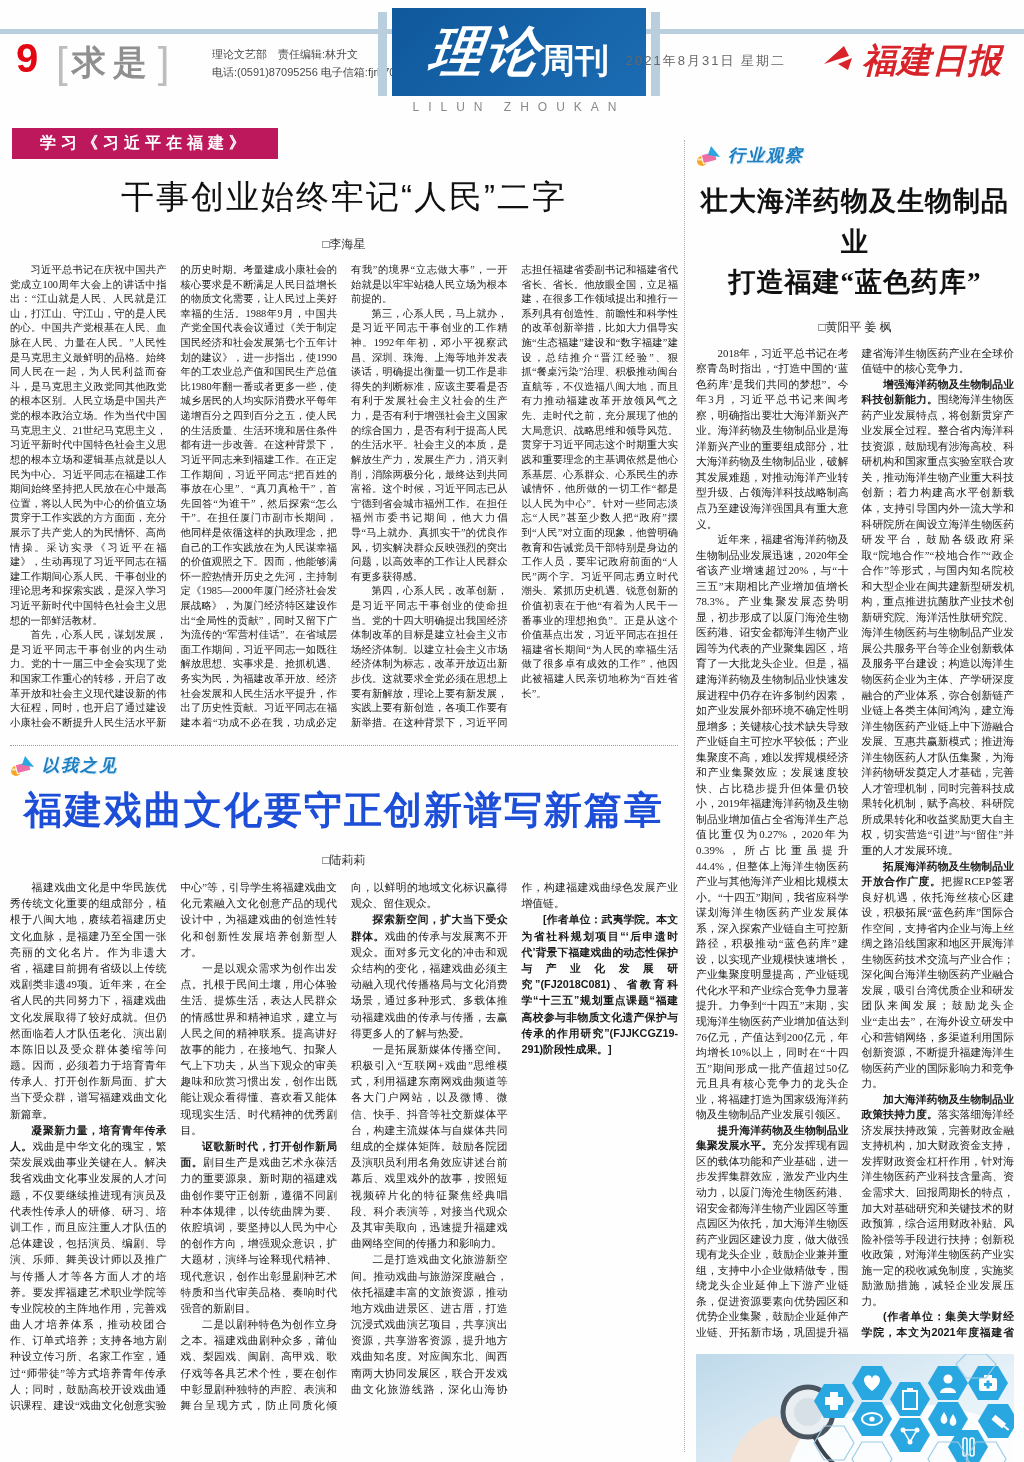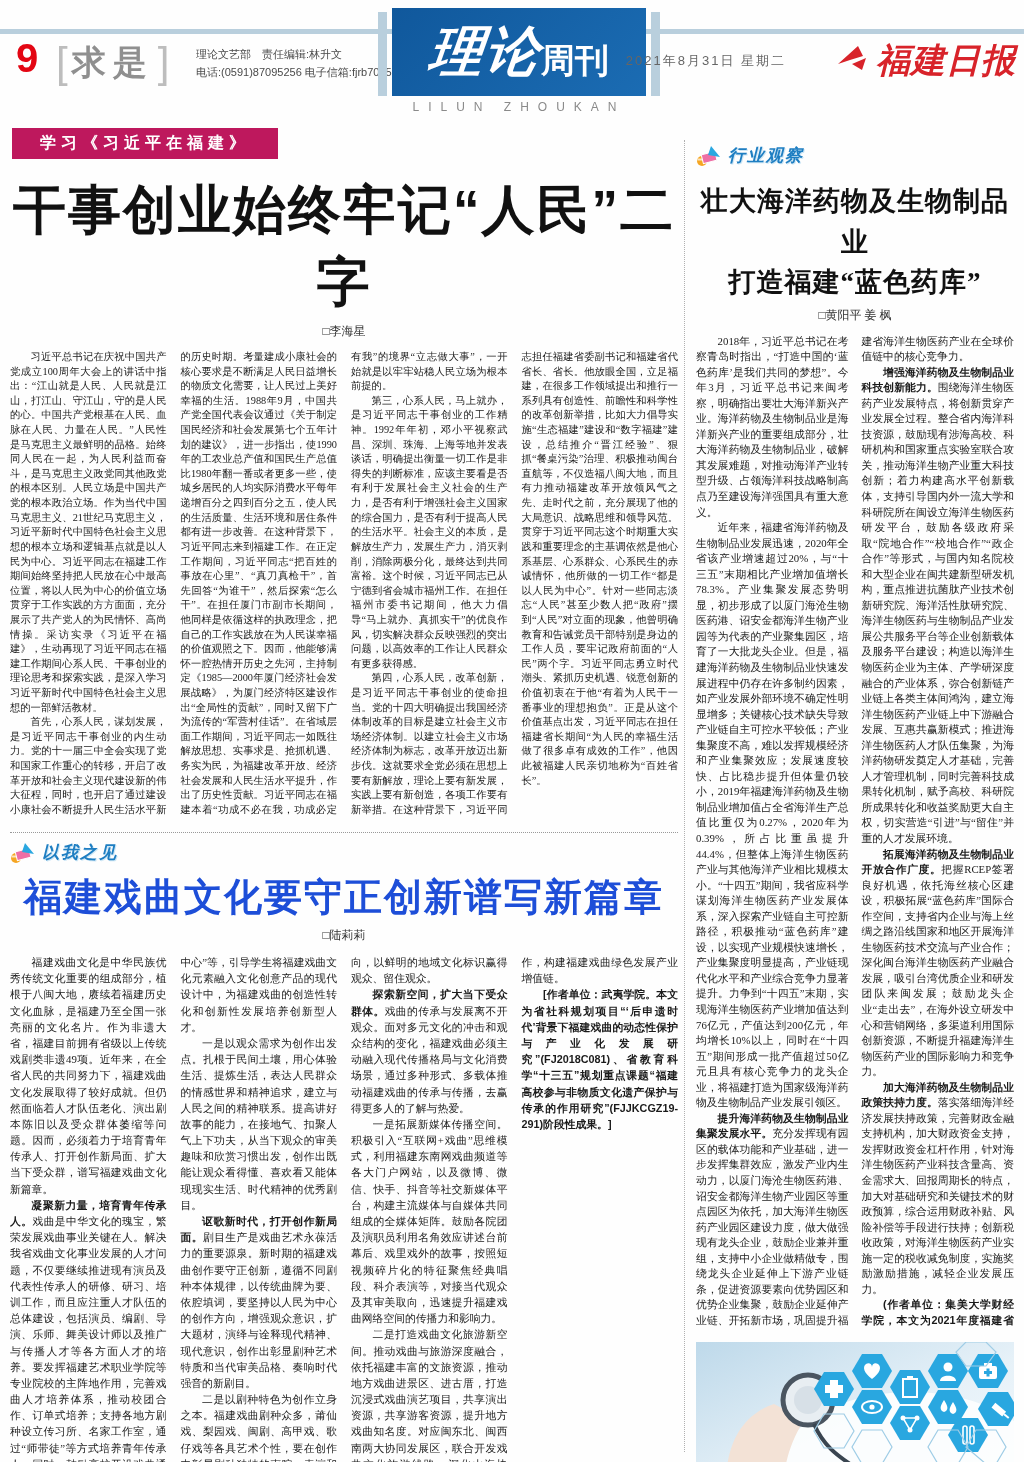--- a/index.html
+++ b/index.html
@@ -8,50 +8,50 @@
           font-family:"Liberation Serif","DejaVu Serif",serif; color:#1a1a1a; overflow:hidden; }
 
   
   .hdr { position:absolute; top:0; left:0; width:1024px; height:118px; }
   .hdr-bluebar { position:absolute; top:29px; left:0; width:1024px; height:5px; background:#b9cfdd; }
   .pageno { position:absolute; left:16px; top:36px; font-family:"Liberation Sans",sans-serif;
             font-size:40px; font-weight:900; color:#e30613; }
   .secname { position:absolute; left:56px; top:40px; display:flex; align-items:center; }
   .secname .br { font-size:42px; font-weight:300; color:#bdbdbd; font-family:"Liberation Sans",sans-serif; line-height:1; }
   .secname .nm { font-size:34px; font-weight:700; color:#8f8f8f; letter-spacing:7px; margin:0 4px; }
-  .deptinfo { position:absolute; left:196px; top:46px; font-size:11px; color:#4a4a4a; line-height:1.6;
+  .deptinfo { position:absolute; left:212px; top:46px; font-size:11px; color:#4a4a4a; line-height:1.6;
               font-family:"Liberation Sans",sans-serif; }
   .logo-wrap { position:absolute; left:378px; top:8px; width:282px; }
   .logo-vbar { position:absolute; top:4px; width:9px; height:84px; background:#b9cfdd; }
   .logo-vbar.l { left:0; } .logo-vbar.r { right:0; }
   .logo-box { position:absolute; left:14px; top:0; width:254px; height:88px;
               background:linear-gradient(135deg,#10589c,#1b6cb3); display:flex; align-items:center; justify-content:center; }
   .logo-main { color:#fff; font-size:54px; font-weight:700; font-style:italic; letter-spacing:2px;
                font-family:"DejaVu Serif",serif; transform:skewX(-6deg); }
   .logo-sub { color:#fff; font-size:34px; font-weight:900; margin-left:0; margin-top:18px;
               font-family:"Liberation Sans",sans-serif;text-align:center; }
   .logo-pinyin { position:absolute; left:14px; top:92px; width:254px; text-align:center;
                  font-size:12px; color:#8a8a8a; letter-spacing:9px; font-family:"Liberation Sans",sans-serif; }
   .hdr-date { position:absolute; right:238px; top:52px; font-size:13px; color:#666; letter-spacing:2px;
               font-family:"Liberation Sans",sans-serif; }
-  .masthead { position:absolute; right:8px; top:38px; display:flex; align-items:center;justify-content:center; }
+  .masthead { position:absolute; right:22px; top:38px; display:flex; align-items:center;justify-content:center; }
   .masthead-name { font-size:34px; font-weight:900; font-style:italic; color:#d8232a;
                    font-family:"DejaVu Serif",serif; letter-spacing:1px; }
 
   
   .v-divider { position:absolute; left:684px; top:140px; height:1312px; border-left:1px dotted #b0b0b0; }
   .left-zone { position:absolute; left:10px; top:122px; width:668px; }
   .right-zone { position:absolute; left:696px; top:140px; width:318px; }
 
   
   .kicker { display:inline-block; background:#be185d; color:#fff; font-family:"Liberation Sans",sans-serif;
             font-size:16px; font-weight:700; letter-spacing:5px; padding:5px 28px; margin:6px 0 16px 2px; }
-  .main-title { font-family:"Liberation Sans",sans-serif; font-size:53px; font-weight:700;
+  .main-title { font-family:"Liberation Sans",sans-serif; font-size:33px; font-weight:400;
                 text-align:center; letter-spacing:2px; color:#111; }
-  .byline { text-align:center; font-size:12px; color:#333; margin:4px 0 10px; }
+  .byline { text-align:center; font-size:12px; color:#333; margin:16px 0 10px; }
   .body { text-align:justify; overflow:hidden; }
   .body p { text-indent:2em; margin:0; }
   .body p b { font-family:"Liberation Sans",sans-serif; }
   .main-body { height:470px; column-count:4; column-gap:14px; column-fill:auto;
                font-size:10.3px; line-height:1.42; }
   .h-divider { border:none; border-top:1px dotted #999; margin:12px 0 8px; }
 
   
   .sec-tag { display:flex; align-items:center; margin:4px 0 8px; }
   .sec-label { font-size:17px; font-weight:900; font-style:italic; color:#1e7ec2; letter-spacing:2px;

